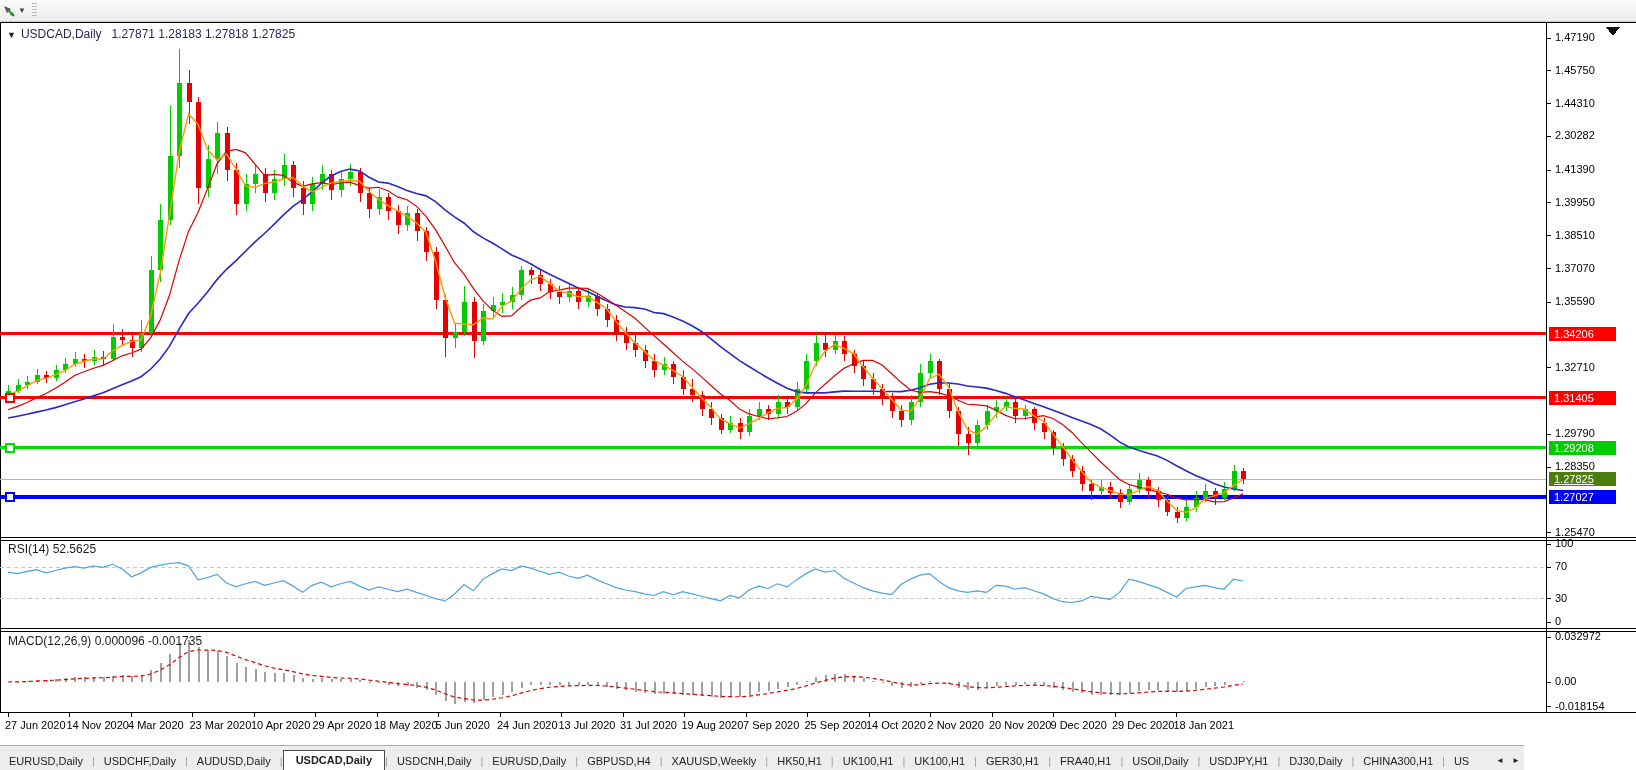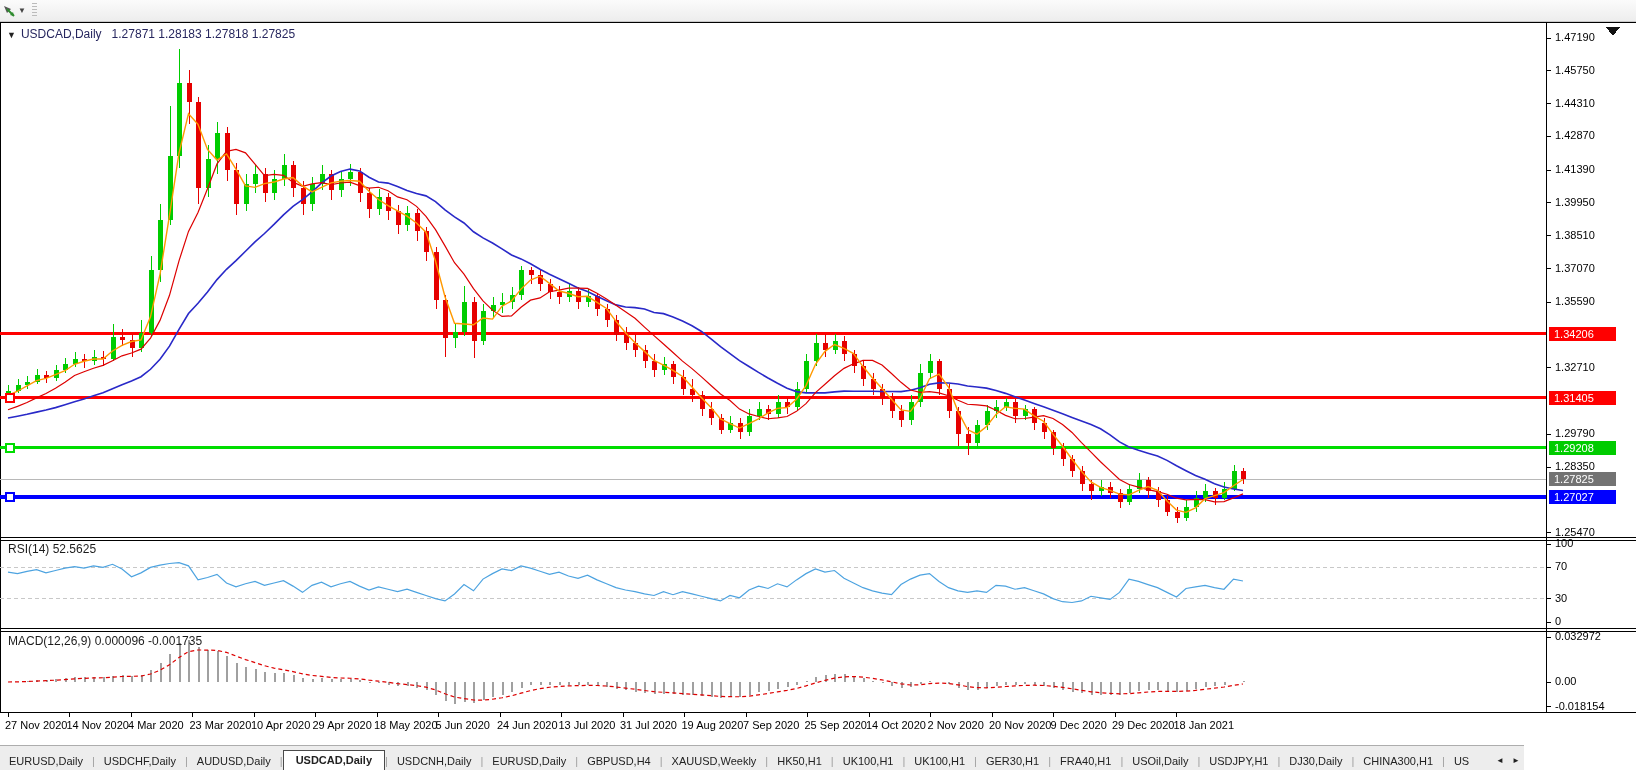--- a/index.html
+++ b/index.html
@@ -519,51 +519,51 @@
     <span class="tri">▼</span><span>USDCAD,Daily</span><span class="ohlc">1.27871 1.28183 1.27818 1.27825</span>
   </div>
 
   <div class="pane-label" style="left:8px;top:542px;">RSI(14) 52.5625</div>
   <div class="pane-label" style="left:8px;top:634px;">MACD(12,26,9) 0.000096 -0.001735</div>
 
   <div id="price-axis">
       <div class="axis-label" style="left: 1555px; top: 31px;">1.47190</div>
       <div class="axis-label" style="left: 1555px; top: 63.8032px;">1.45750</div>
       <div class="axis-label" style="left: 1555px; top: 96.6064px;">1.44310</div>
-      <div class="axis-label" style="left: 1555px; top: 129.41px;">1.42870</div>
+      <div class="axis-label" style="left: 1555px; top: 129.41px;">2.30282</div>
       <div class="axis-label" style="left: 1555px; top: 163.124px;">1.41390</div>
       <div class="axis-label" style="left: 1555px; top: 195.927px;">1.39950</div>
       <div class="axis-label" style="left: 1555px; top: 228.73px;">1.38510</div>
       <div class="axis-label" style="left: 1555px; top: 261.534px;">1.37070</div>
       <div class="axis-label" style="left: 1555px; top: 295.248px;">1.35590</div>
       <div class="axis-label" style="left: 1555px; top: 360.854px;">1.32710</div>
       <div class="axis-label" style="left: 1555px; top: 427.372px;">1.29790</div>
       <div class="axis-label" style="left: 1555px; top: 460.175px;">1.28350</div>
       <div class="axis-label" style="left: 1555px; top: 525.782px;">1.25470</div>
     </div>
   <div id="line-labels">
       <div class="price-tag" style="top: 326.776px; background: rgb(255, 0, 0);">1.34206</div>
       <div class="price-tag" style="top: 390.582px; background: rgb(255, 0, 0);">1.31405</div>
       <div class="price-tag" style="top: 440.63px; background: rgb(0, 204, 0);">1.29208</div>
-      <div class="price-tag" style="top: 472.135px; background: #737373;">1.27825</div>
+      <div class="price-tag" style="top: 472.135px; background: #4d7c0f; text-decoration: underline;">1.27825</div>
       <div class="price-tag" style="top: 490.313px; background: rgb(0, 0, 255);">1.27027</div>
     </div>
   <div id="rsi-axis">
       <div class="axis-label" style="left: 1555px; top: 537px;">100</div>
       <div class="axis-label" style="left: 1555px; top: 560.4px;">70</div>
       <div class="axis-label" style="left: 1555px; top: 591.6px;">30</div>
       <div class="axis-label" style="left: 1555px; top: 615px;">0</div>
     </div>
   <div id="macd-axis">
       <div class="axis-label" style="left: 1555px; top: 630.026px;">0.032972</div>
       <div class="axis-label" style="left: 1555px; top: 675px;">0.00</div>
       <div class="axis-label" style="left: 1555px; top: 699.762px;">-0.018154</div>
     </div>
   <div id="time-axis">
-      <div class="date-label" style="left: 5px;">27 Nov 2020</div>
+      <div class="date-label" style="left: 5px;">27 Jun 2020</div>
       <div class="date-label" style="left: 66.5px;">14 Nov 2020</div>
       <div class="date-label" style="left: 128px;">4 Mar 2020</div>
       <div class="date-label" style="left: 189.5px;">23 Mar 2020</div>
       <div class="date-label" style="left: 251px;">10 Apr 2020</div>
       <div class="date-label" style="left: 312.5px;">29 Apr 2020</div>
       <div class="date-label" style="left: 374px;">18 May 2020</div>
       <div class="date-label" style="left: 435.5px;">5 Jun 2020</div>
       <div class="date-label" style="left: 497px;">24 Jun 2020</div>
       <div class="date-label" style="left: 558.5px;">13 Jul 2020</div>
       <div class="date-label" style="left: 620px;">31 Jul 2020</div>

